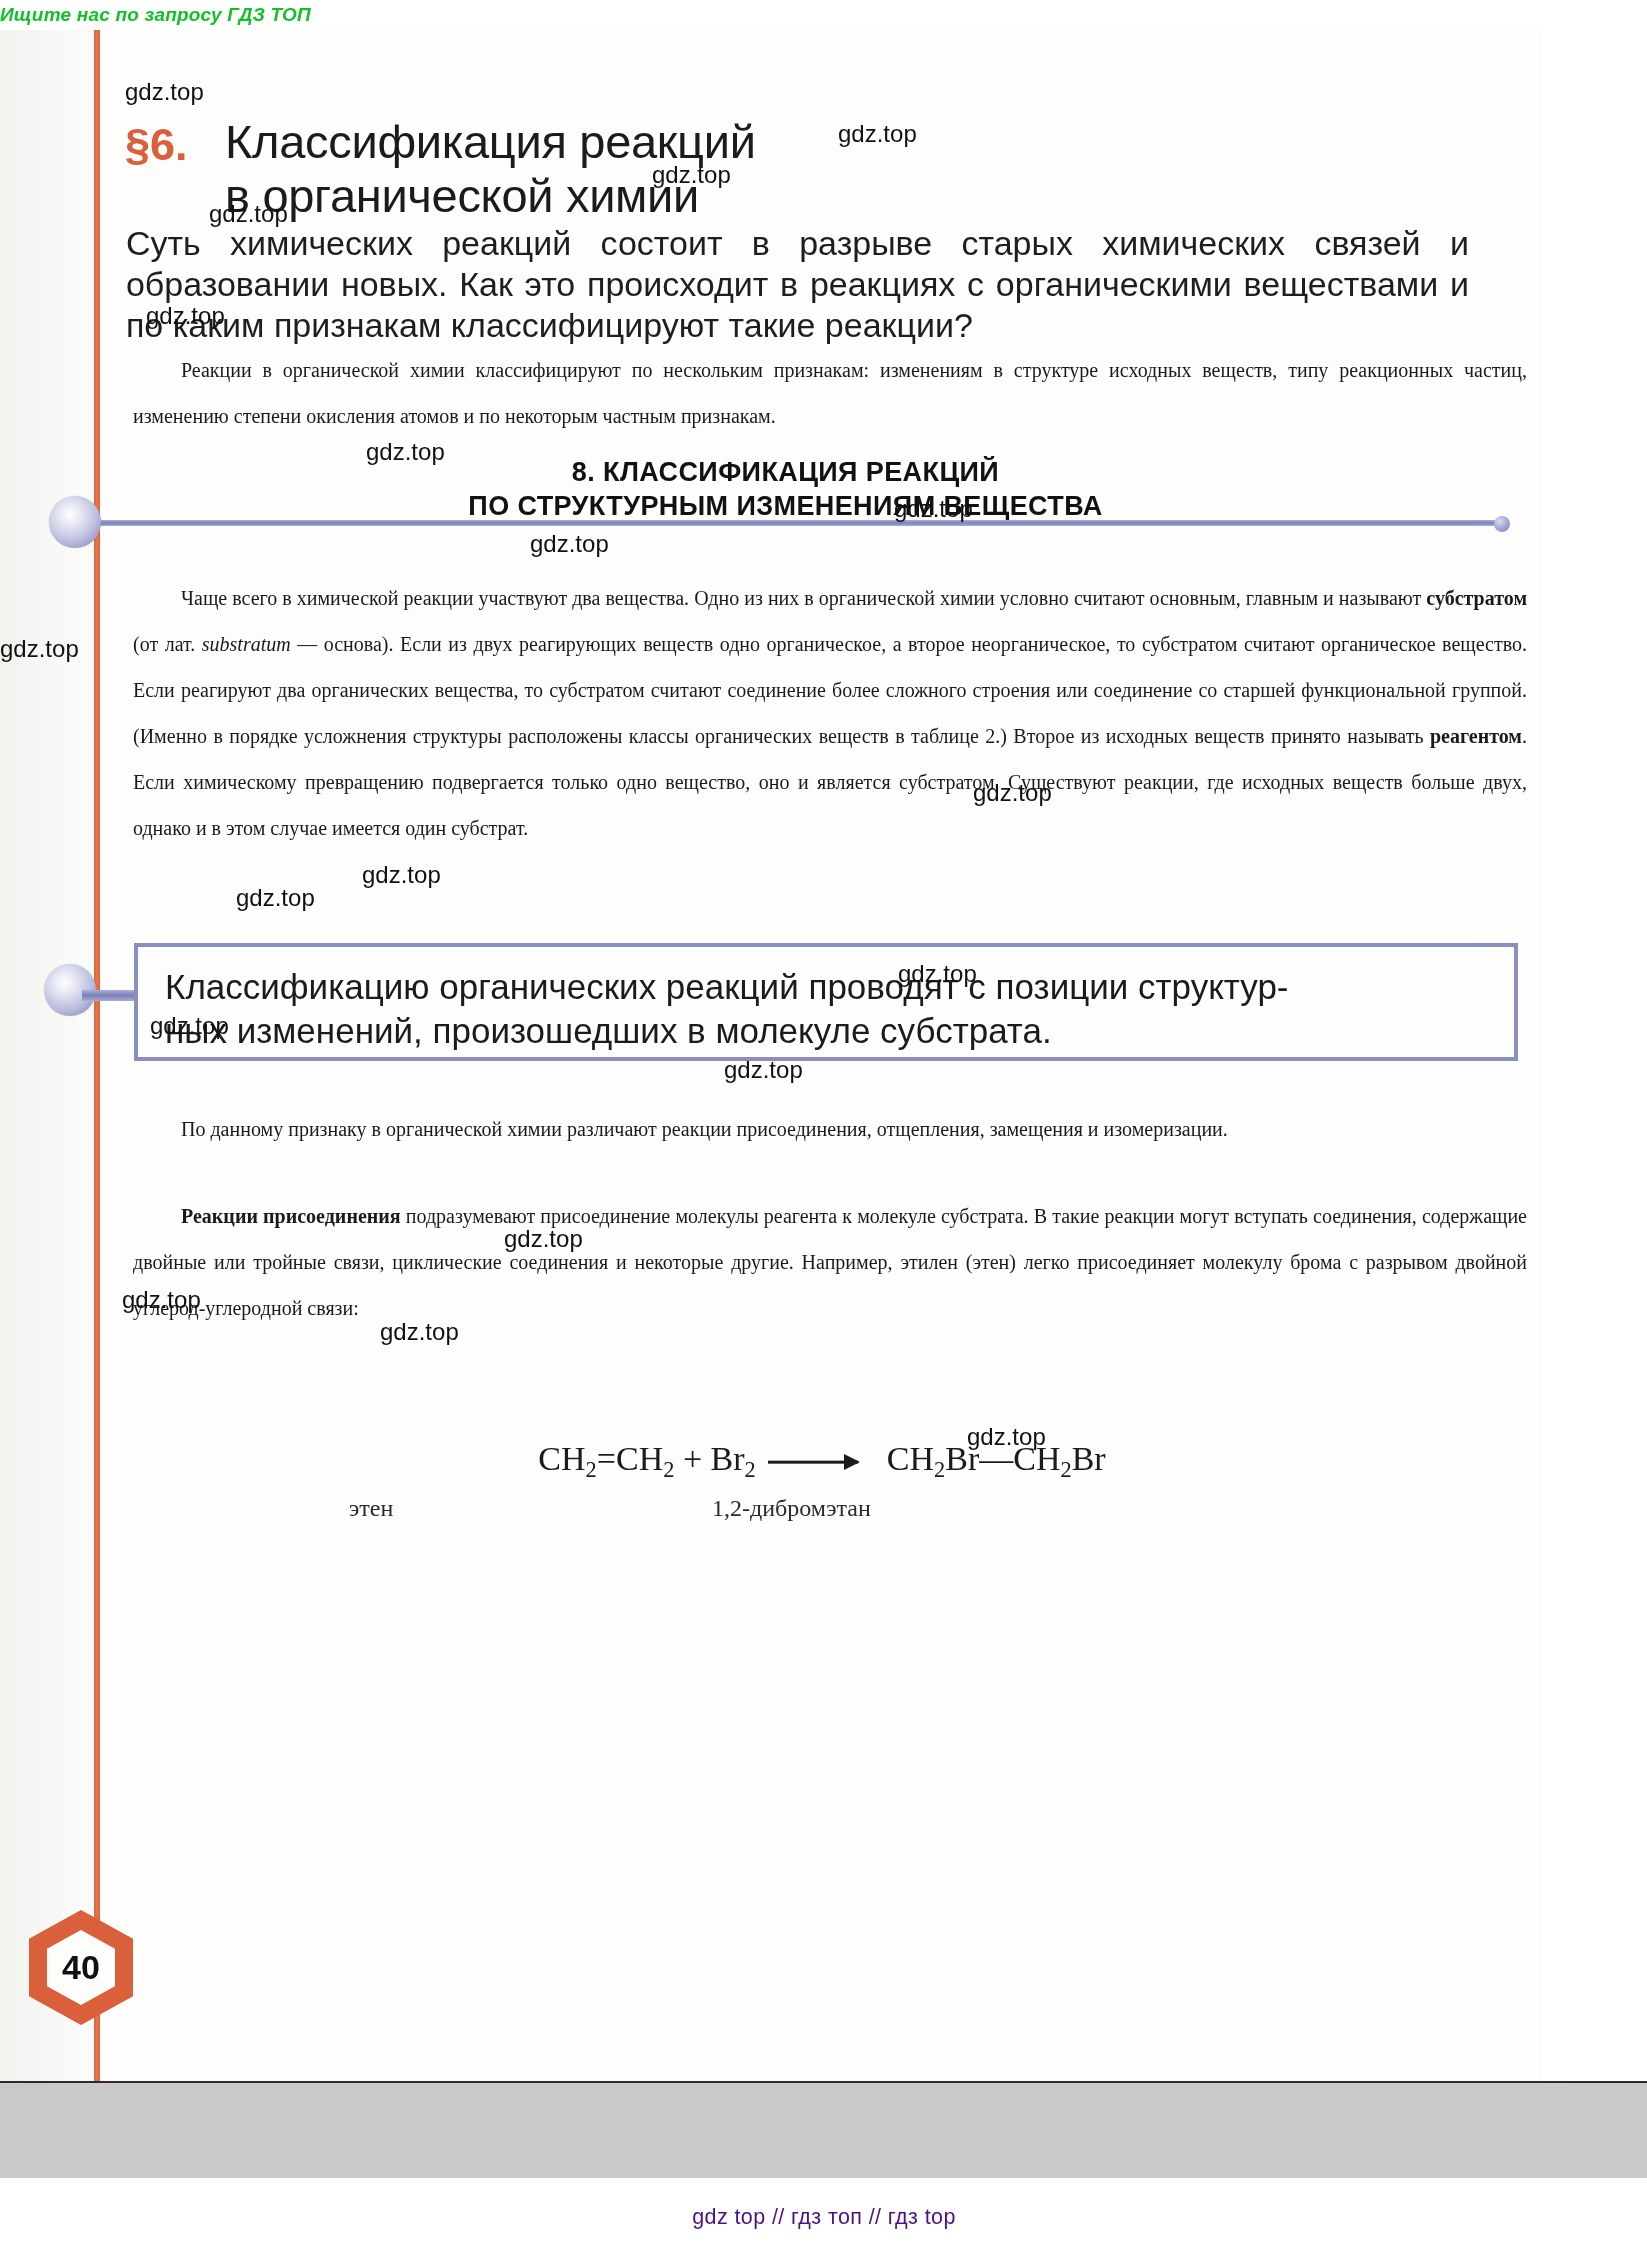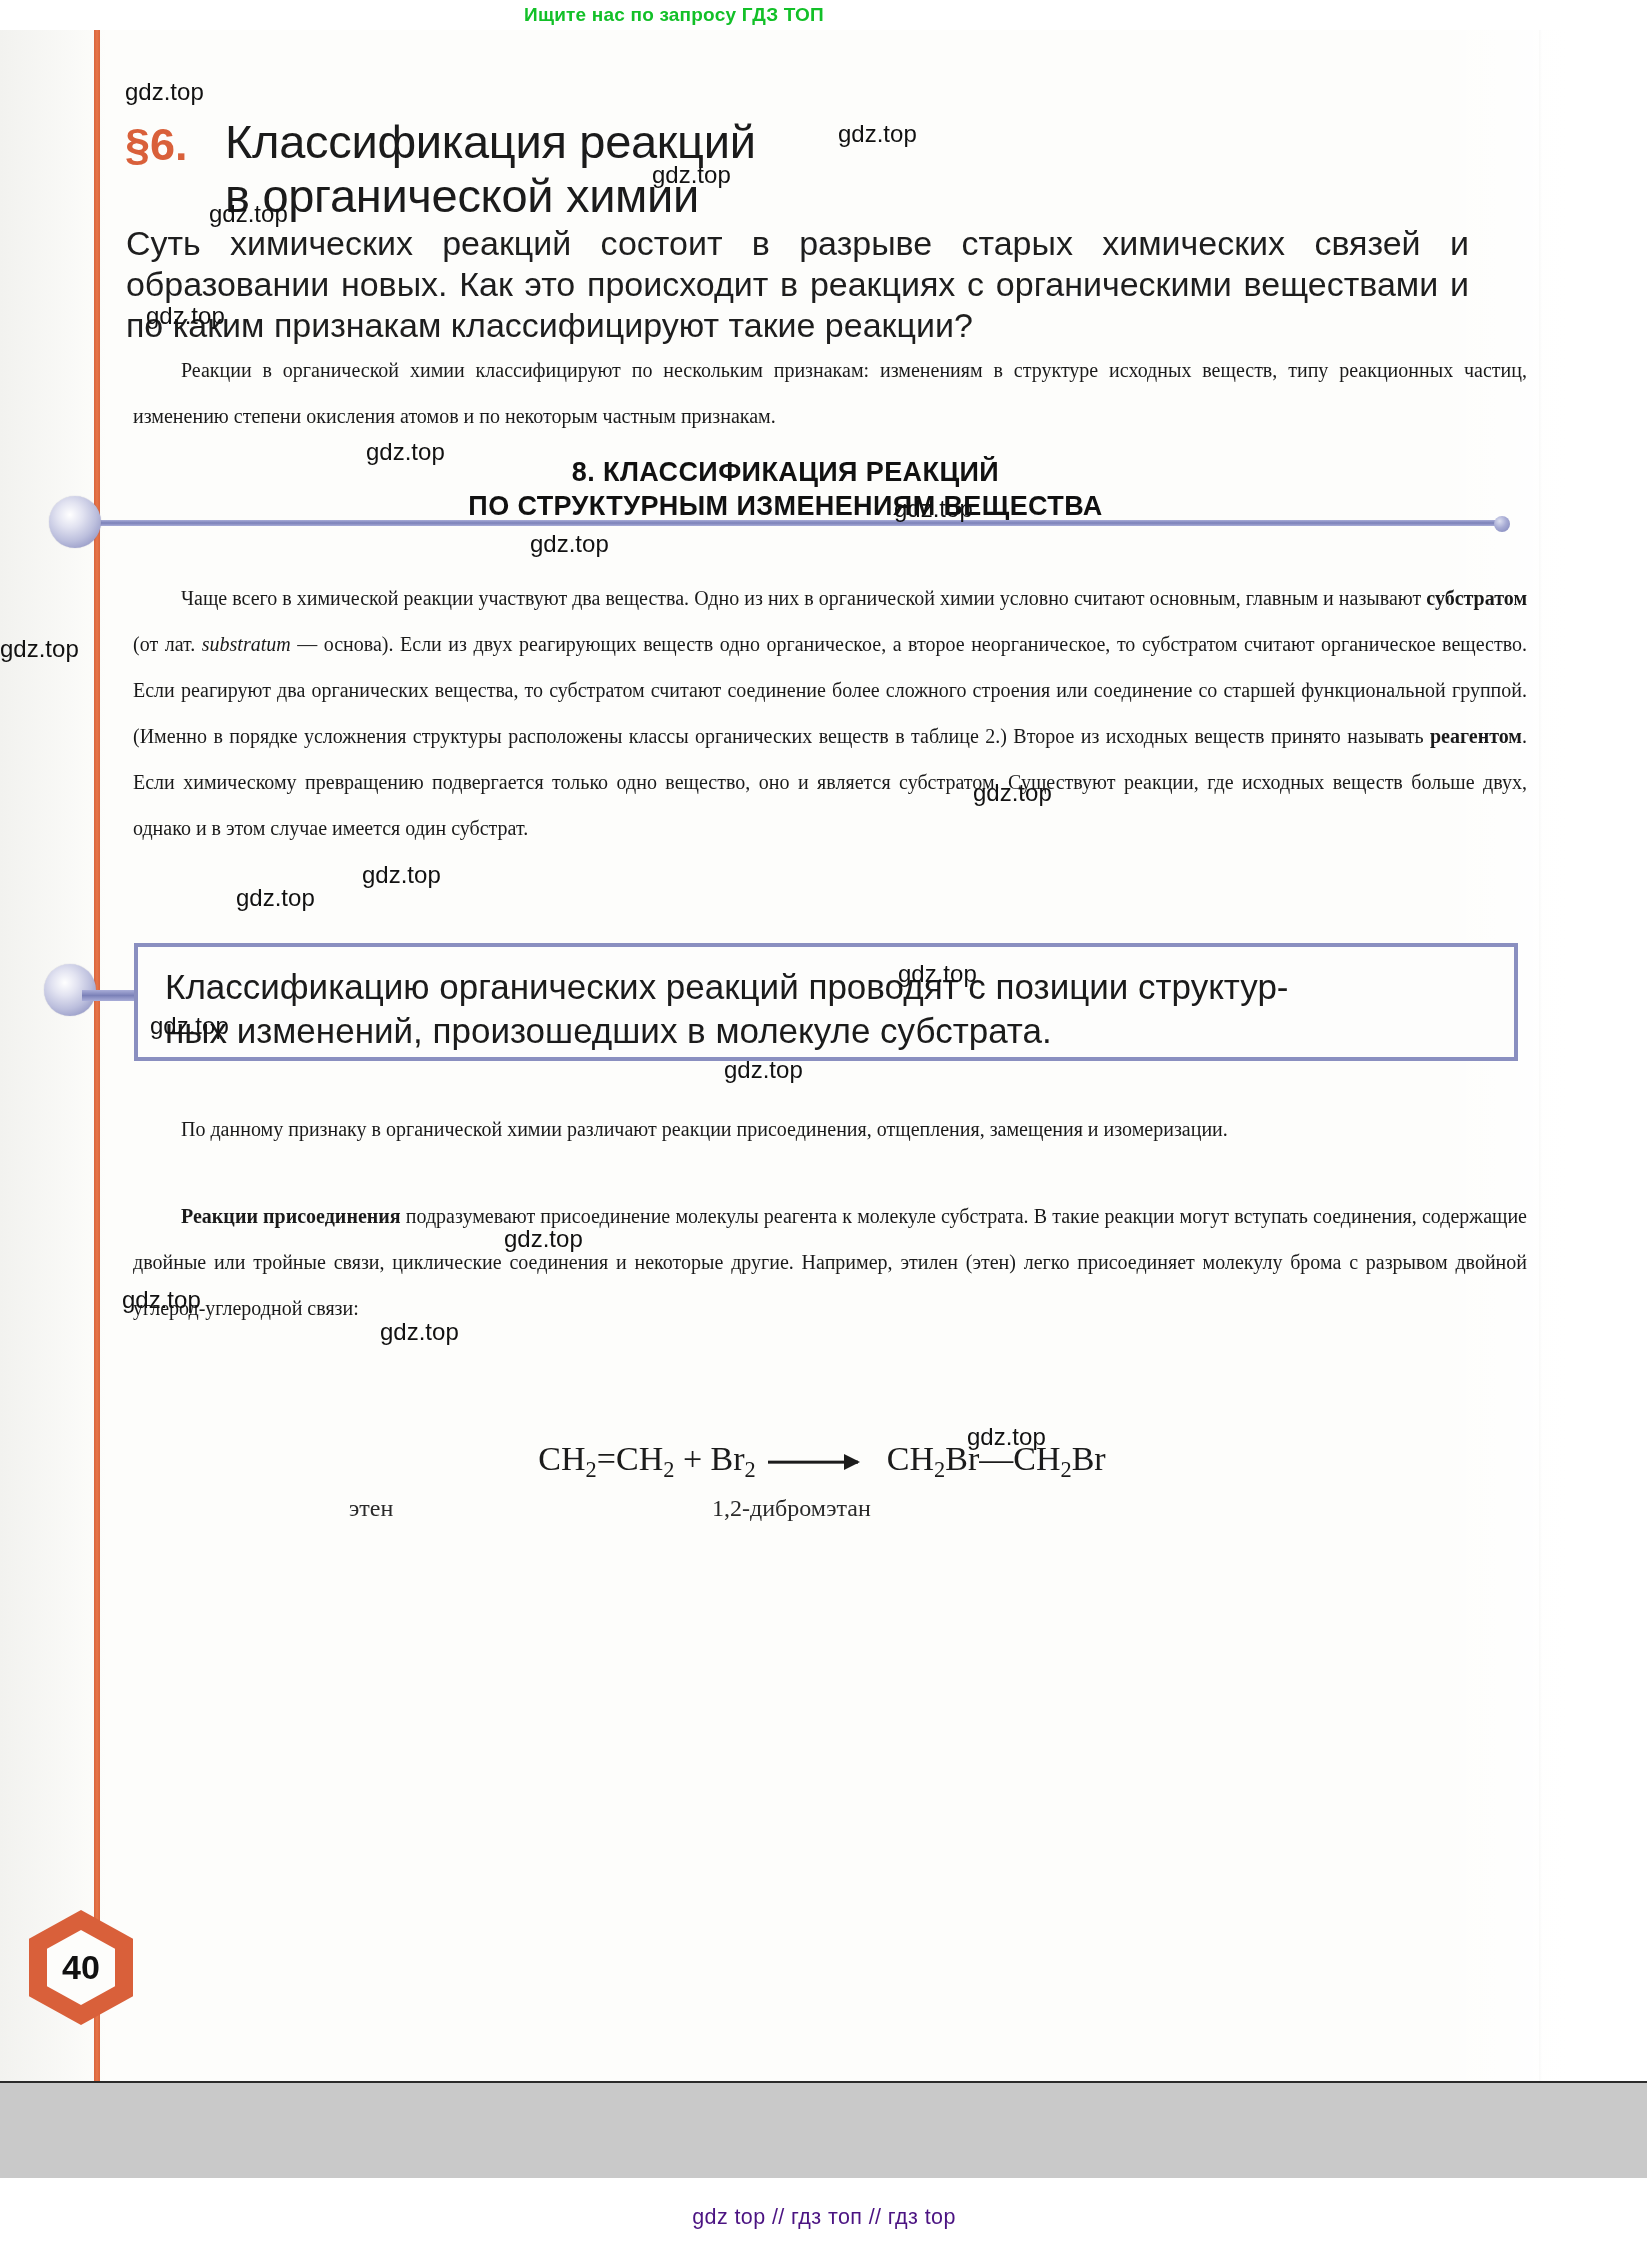--- a/index.html
+++ b/index.html
@@ -10,22 +10,23 @@
   body {
     width: 1648px; height: 2245px;
     position: relative;
     font-family: "Liberation Serif", serif;
     overflow: hidden;
   }
 
   
   .top-banner {
     position: absolute; top: 0; left: 0; width: 1348px; height: 30px;
-    display: flex; align-items: center; justify-content: center;
+    display: flex; align-items: center; justify-content: flex-start;
     background: #ffffff;
+    font-style: italic;
   }
   .top-banner-text {
     color: #12c028;
     font-family: "Liberation Sans", sans-serif;
     font-size: 19px;
     font-weight: 600;
     letter-spacing: 0.2px;
     white-space: nowrap;
   }
 

